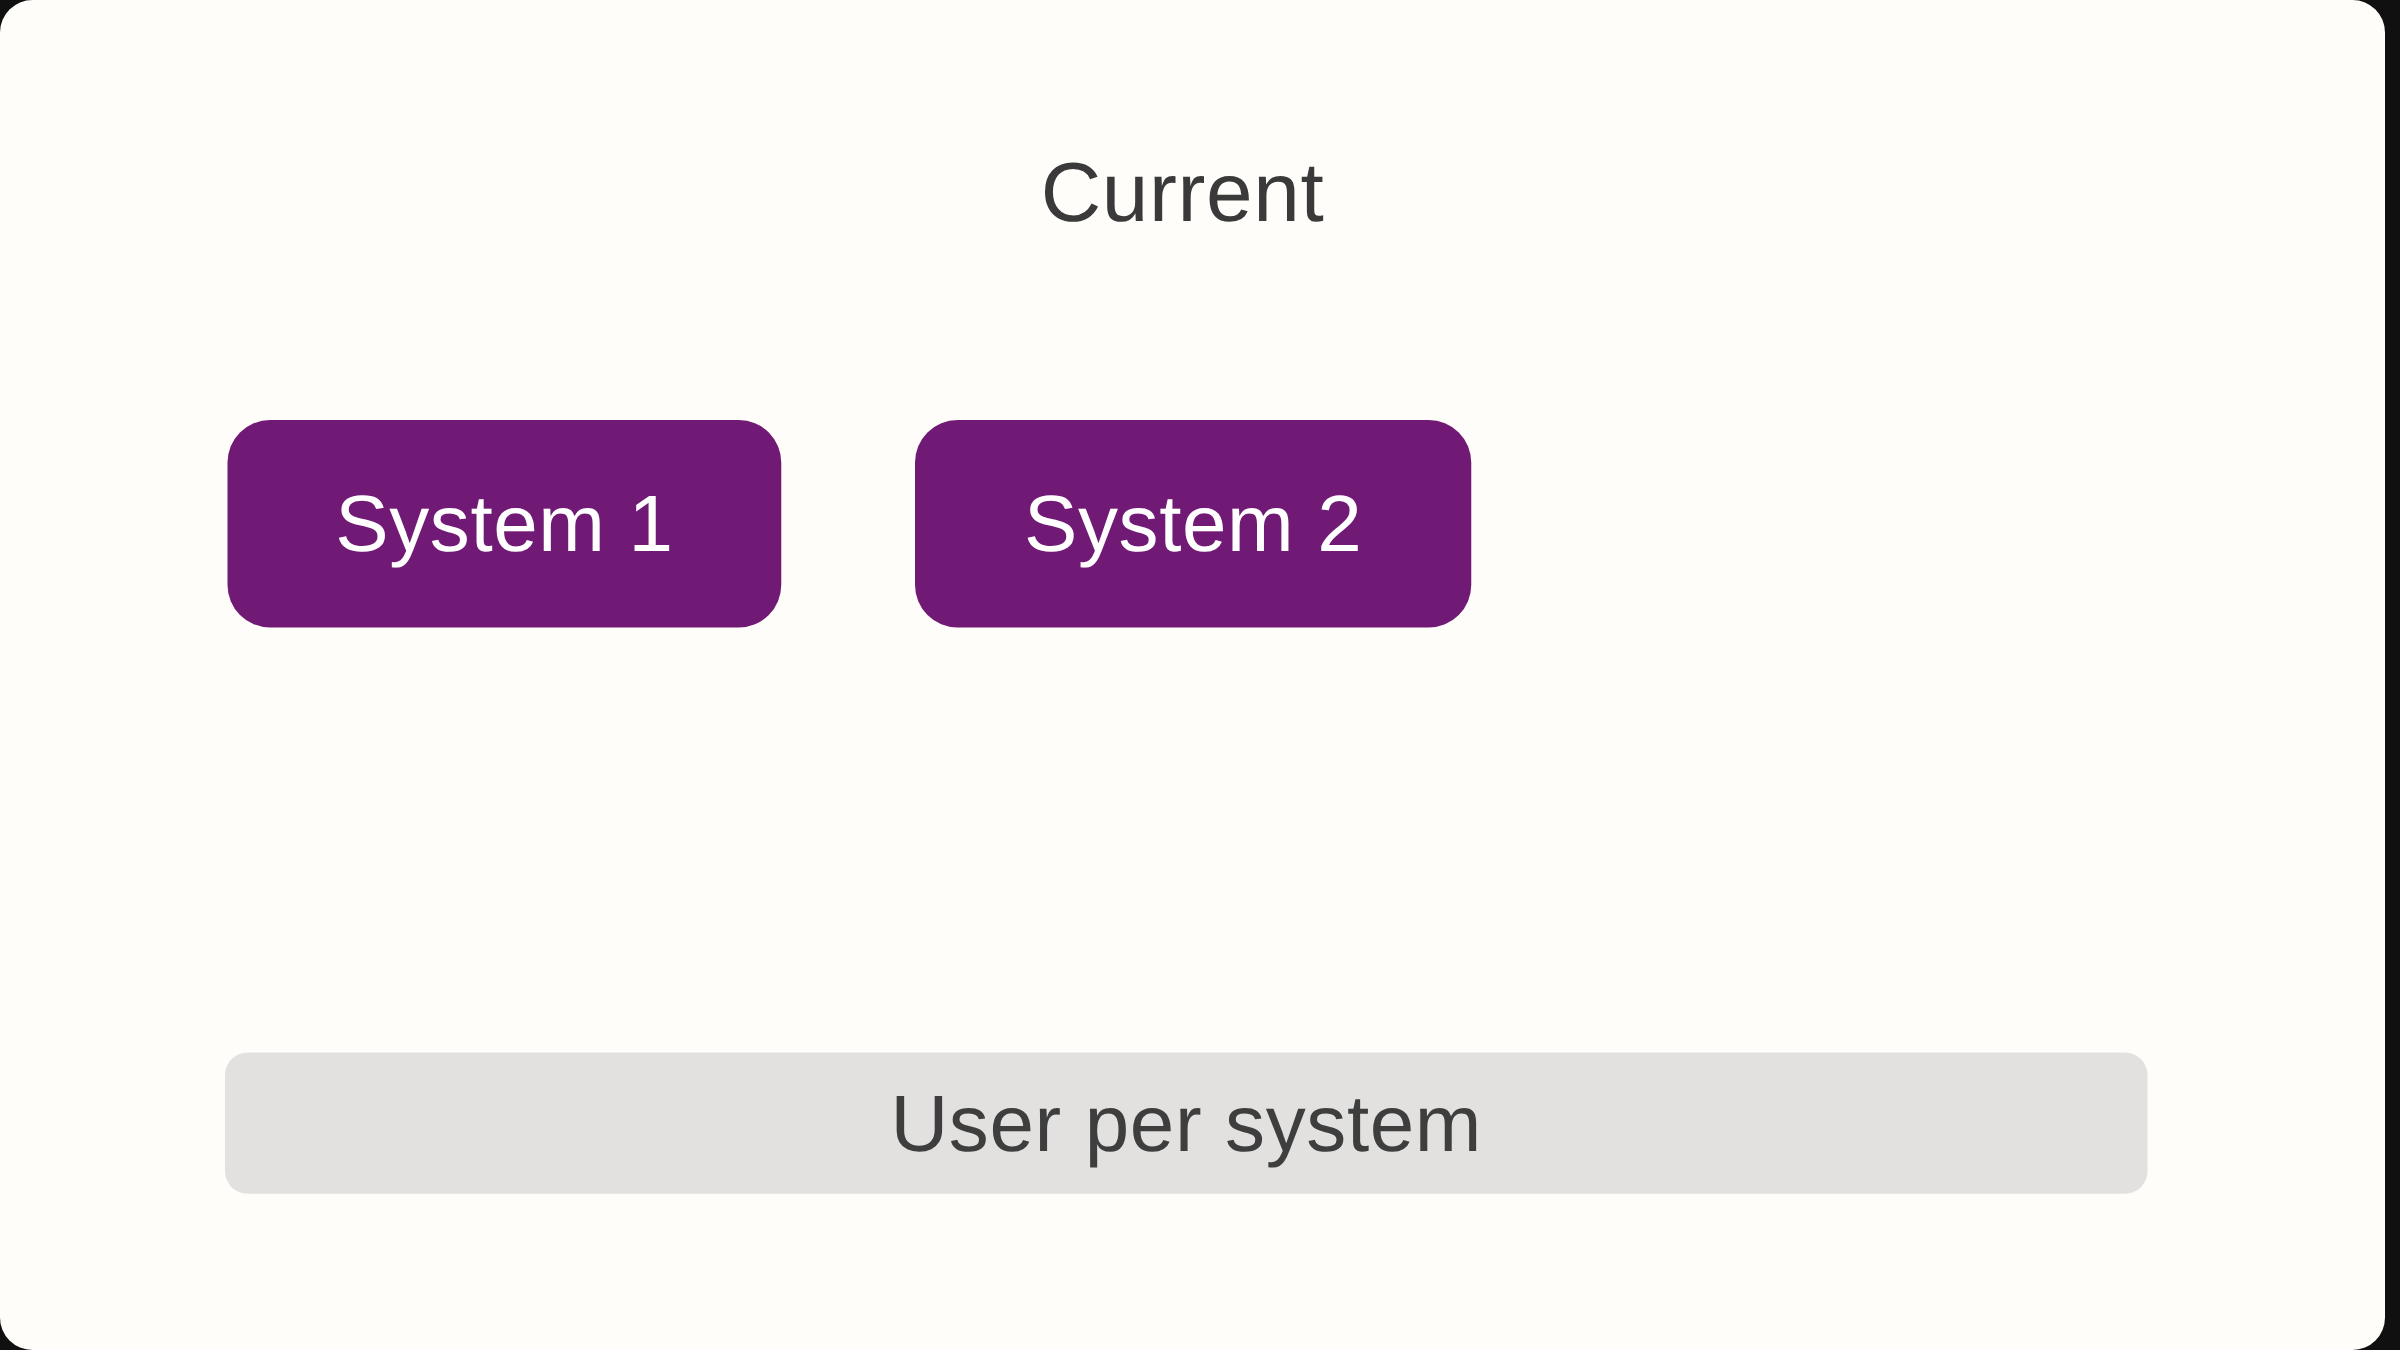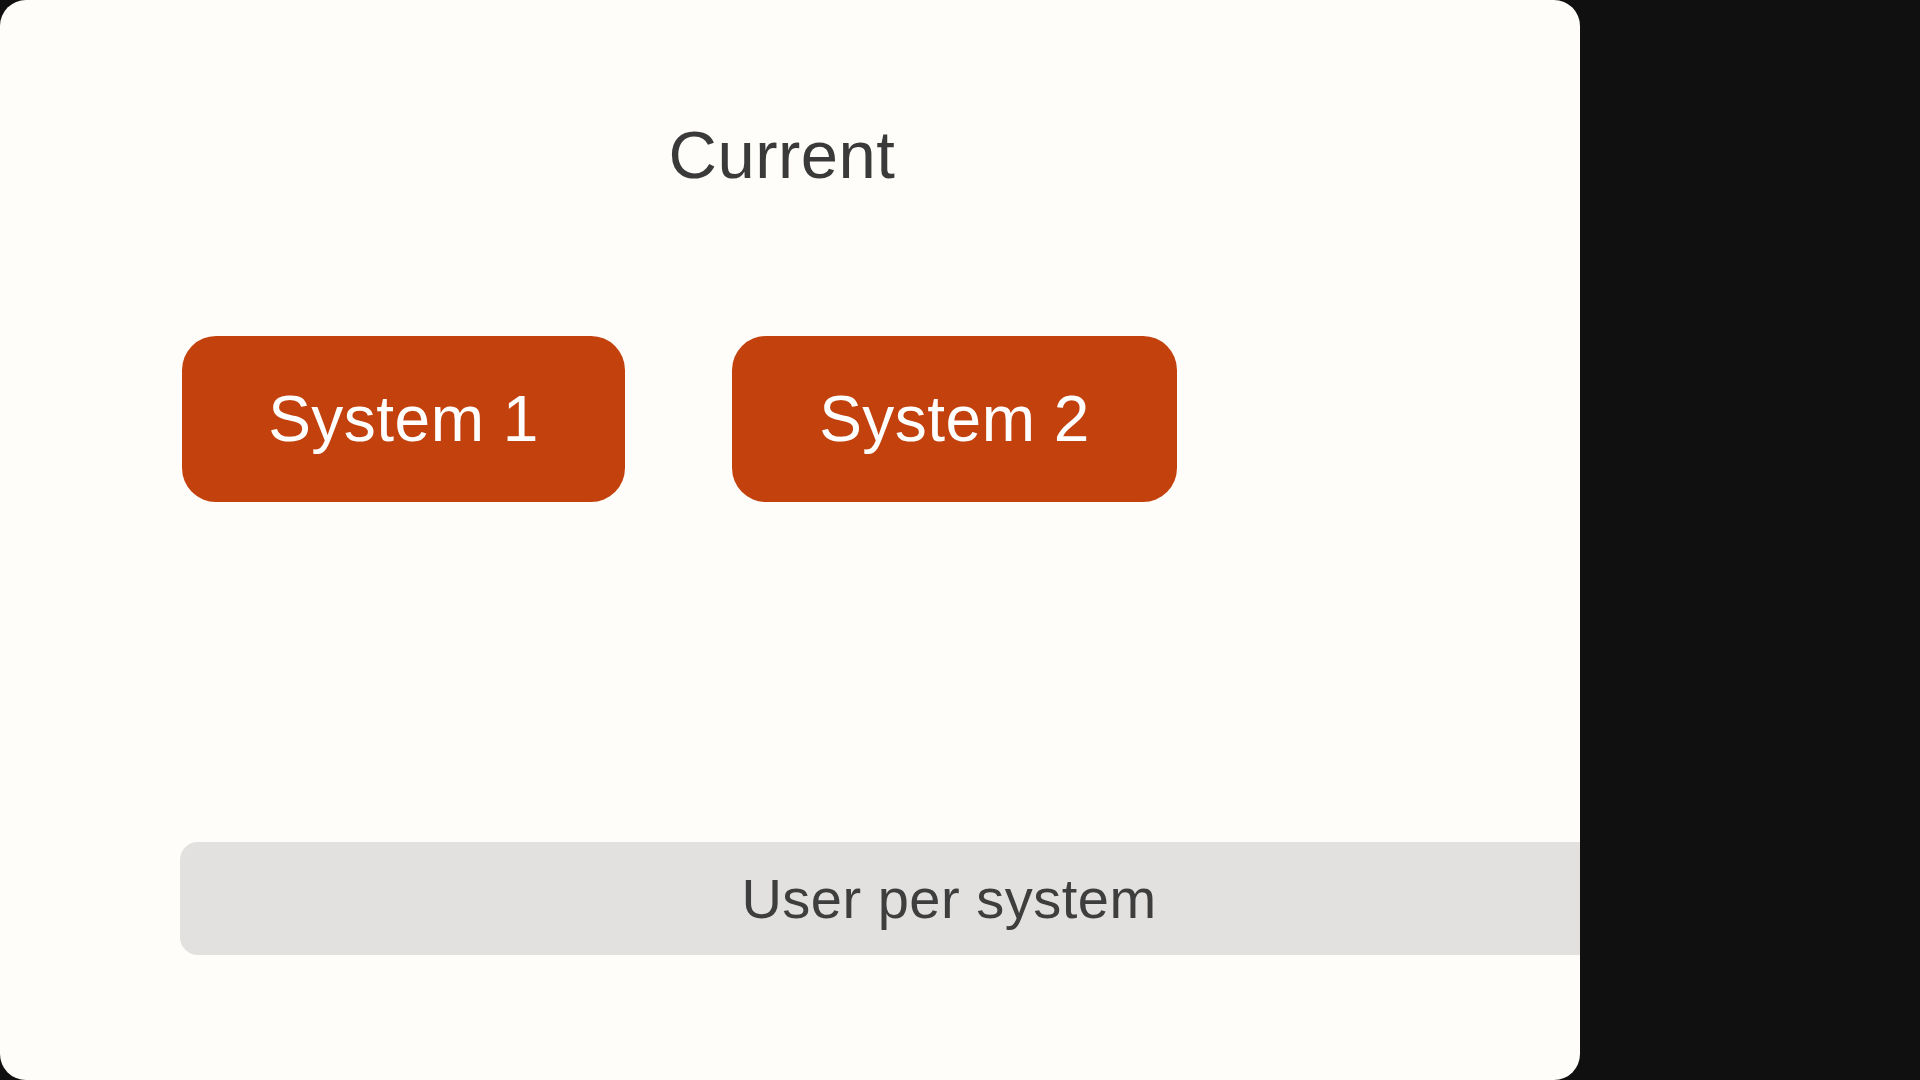--- a/index.html
+++ b/index.html
@@ -3,21 +3,21 @@
 <meta charset="utf-8">
 <style>
   html, body {
     margin: 0;
     padding: 0;
     background: #101010;
     font-family: "Liberation Sans", sans-serif;
   }
   .canvas {
     position: relative;
-    width: 1580px;
+    width: 1908px;
     height: 1080px;
     background: #fffdf9;
     border-radius: 26px;
     overflow: hidden;
   }
   .slide-title {
     position: absolute;
     left: 0;
     right: 16px;
     top: 118px;
@@ -25,21 +25,21 @@
     font-size: 67px;
     line-height: 1.1;
     font-weight: 400;
     color: #3a3a3a;
     letter-spacing: 0.5px;
   }
   .system-box {
     position: absolute;
     height: 166px;
     border-radius: 34px;
-    background: #c2410c;
+    background: #701a75;
     display: flex;
     align-items: center;
     justify-content: center;
     color: #ffffff;
     font-size: 64px;
     font-weight: 300;
     letter-spacing: 0.5px;
   }
   .system-box.b1 { left: 182px; top: 336px; width: 443px; }
   .system-box.b2 { left: 732px; top: 336px; width: 445px; }
@@ -49,21 +49,21 @@
     left: 180px;
     top: 842px;
     width: 1538px;
     height: 113px;
     border-radius: 18px;
     background: #e2e1df;
     display: flex;
     align-items: center;
     justify-content: center;
     color: #3e3e3e;
-    font-size: 56px;
+    font-size: 64px;
     font-weight: 400;
     letter-spacing: 0.5px;
   }
 </style>
 </head>
 <body>
 
 <div class="canvas">
 
   <div class="slide-title">Current</div>

